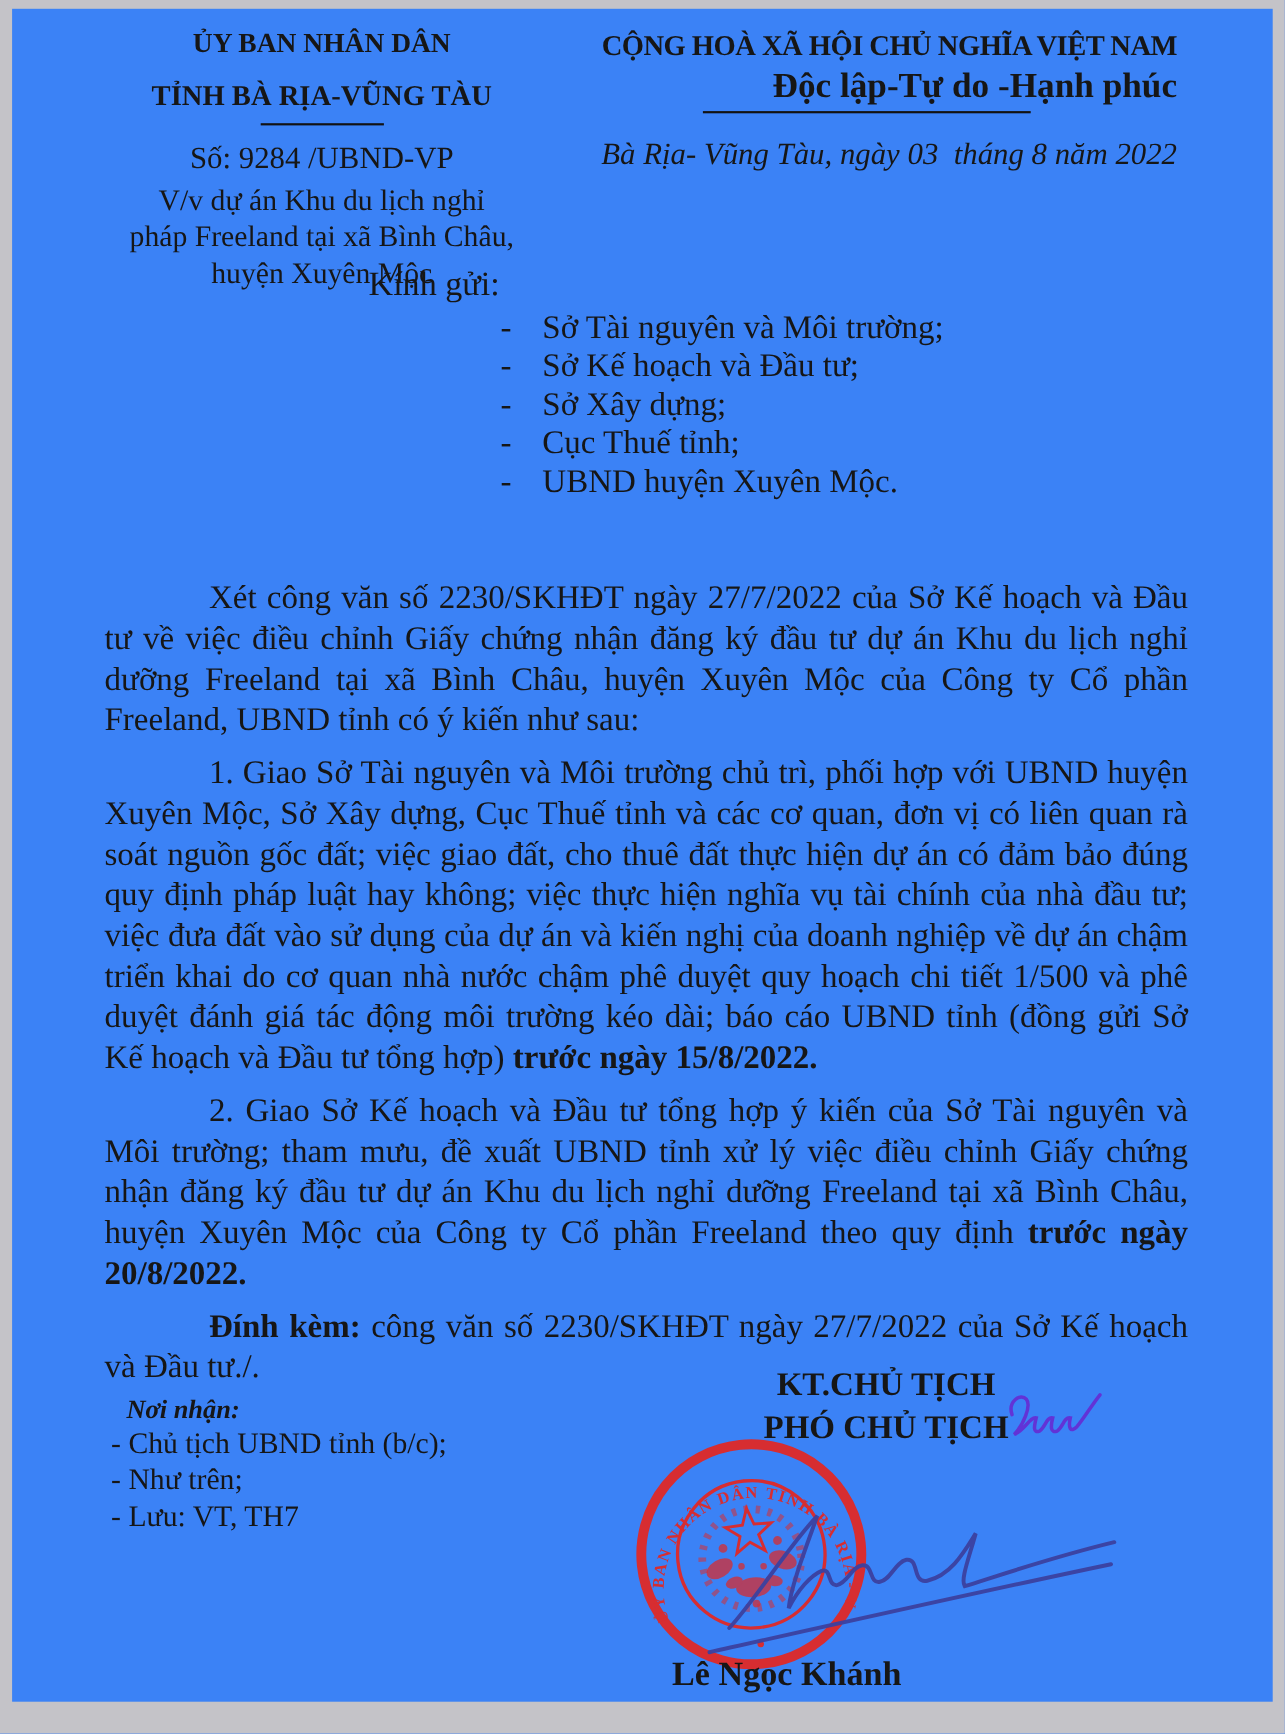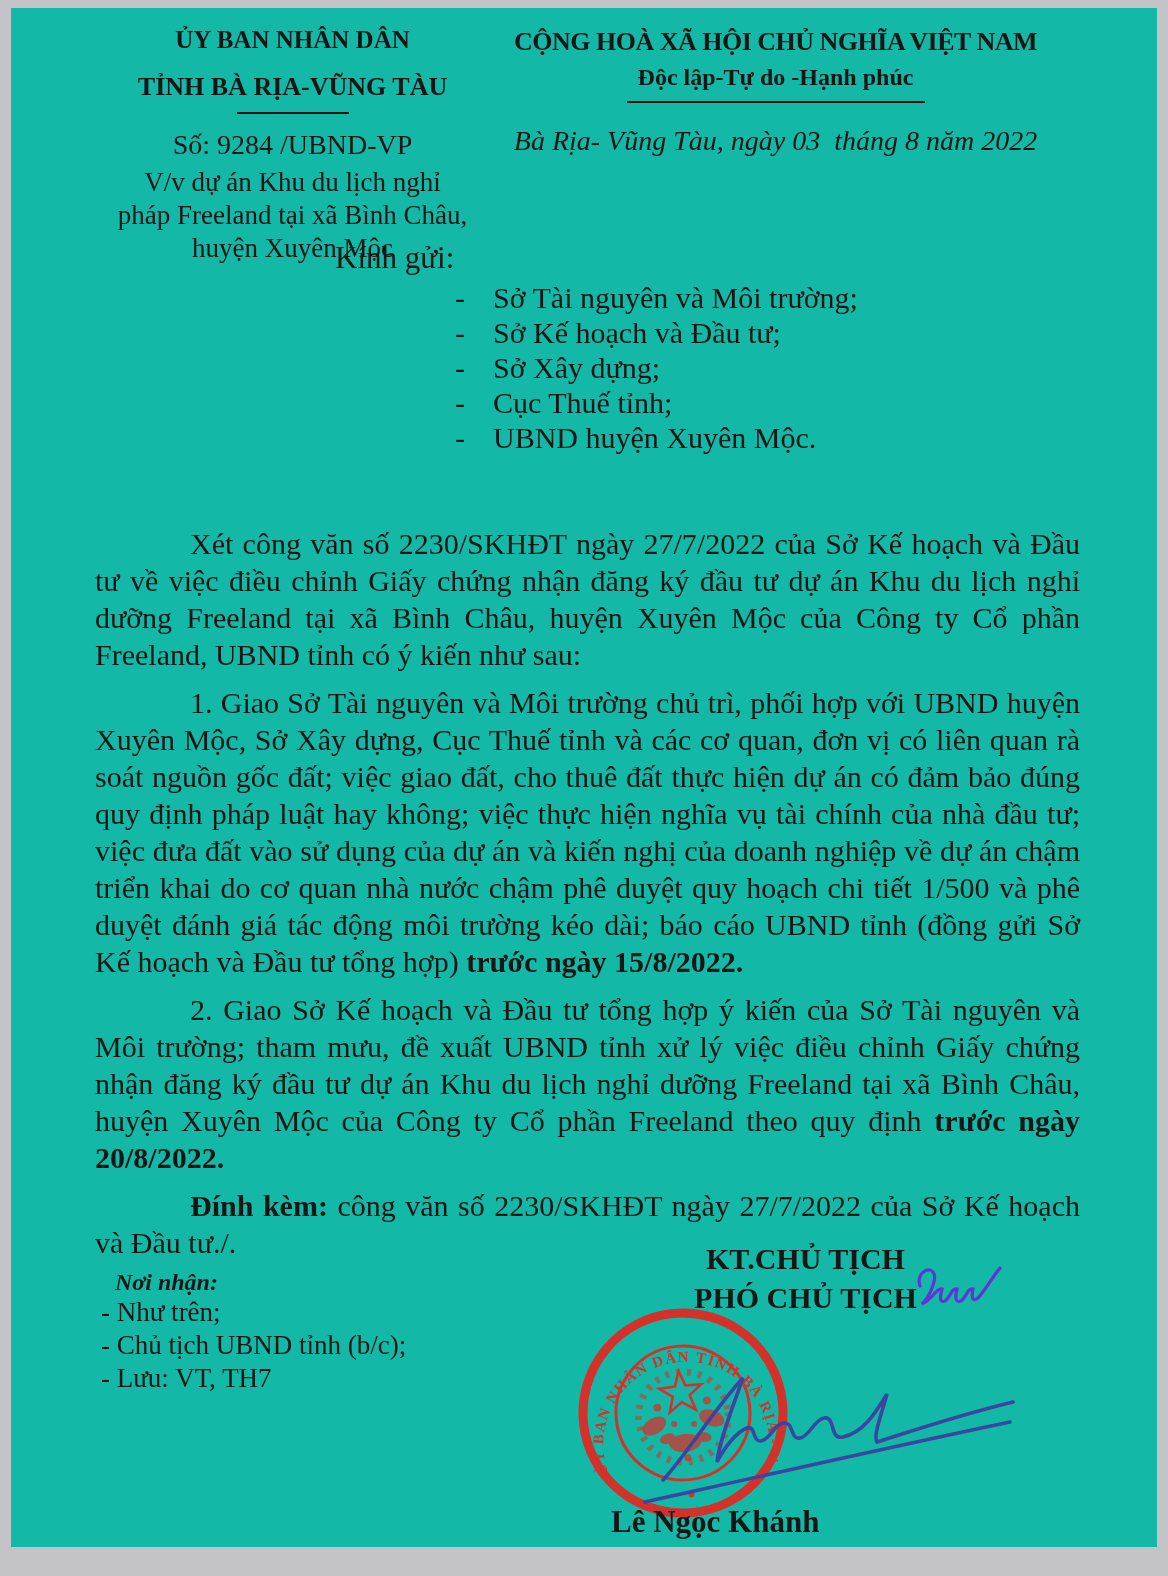--- a/index.html
+++ b/index.html
@@ -5,35 +5,35 @@
   html,body{margin:0;padding:0;}
   body{
     width:1168px;height:1576px;position:relative;
     background:#c4c3c8;
     font-family:"Liberation Serif","DejaVu Serif",serif;
     color:#161616;
     -webkit-font-smoothing:antialiased;
   }
   .sheet{
     position:absolute;left:11px;top:8px;width:1146px;height:1539px;
-    background:#14b8a6;overflow:hidden;
+    background:#3b82f6;overflow:hidden;
   }
   .abs{position:absolute;}
 
   
   .issuer-block{left:84px;top:16px;width:395px;text-align:center;}
   .issuer-1{font-weight:bold;font-size:25px;line-height:31px;}
   .issuer-2{font-weight:bold;font-size:26px;line-height:32px;margin-top:16px;}
   .rule-left{width:112px;border-top:2px solid #131313;margin:9px auto 0;}
   .doc-number{font-size:28px;margin-top:15px;}
   .subject{font-size:27px;line-height:33px;width:352px;margin:5px auto 0;}
 
-  .national-block{left:482px;top:18px;width:565px;text-align:center;}
+  .national-block{left:494px;top:18px;width:565px;text-align:right;}
   .nat-1{font-weight:bold;font-size:26px;line-height:32px;letter-spacing:-0.5px;}
-  .nat-2{font-weight:bold;font-size:24px;line-height:34px;margin-top:2px;}
+  .nat-2{font-weight:bold;font-size:32px;line-height:34px;margin-top:2px;}
   .rule-right{width:298px;border-top:2px solid #131313;margin:7px auto 0;}
   .dateline{font-style:italic;font-size:28px;margin-top:22px;white-space:pre;}
 
   
   .salutation{left:324px;top:232px;font-size:31px;}
   .recipient-list{left:444px;top:272px;font-size:30px;}
   .recipient-row{display:flex;line-height:35px;}
   .recipient-dash{width:38px;flex:none;}
 
   
@@ -100,22 +100,22 @@
 
   <div class="abs body-text">
     <p><span>Xét công văn số 2230/SKHĐT ngày 27/7/2022 của Sở Kế hoạch và Đầu tư về việc điều chỉnh Giấy chứng nhận đăng ký đầu tư dự án Khu du lịch nghỉ dưỡng Freeland tại xã Bình Châu, huyện Xuyên Mộc của Công ty Cổ phần Freeland, UBND tỉnh có ý kiến như sau:</span></p>
     <p><span>1. Giao Sở Tài nguyên và Môi trường chủ trì, phối hợp với UBND huyện Xuyên Mộc, Sở Xây dựng, Cục Thuế tỉnh và các cơ quan, đơn vị có liên quan rà soát nguồn gốc đất; việc giao đất, cho thuê đất thực hiện dự án có đảm bảo đúng quy định pháp luật hay không; việc thực hiện nghĩa vụ tài chính của nhà đầu tư; việc đưa đất vào sử dụng của dự án và kiến nghị của doanh nghiệp về dự án chậm triển khai do cơ quan nhà nước chậm phê duyệt quy hoạch chi tiết 1/500 và phê duyệt đánh giá tác động môi trường kéo dài; báo cáo UBND tỉnh (đồng gửi Sở Kế hoạch và Đầu tư tổng hợp) </span><b>trước ngày 15/8/2022.</b></p>
     <p><span>2. Giao Sở Kế hoạch và Đầu tư tổng hợp ý kiến của Sở Tài nguyên và Môi trường; tham mưu, đề xuất UBND tỉnh xử lý việc điều chỉnh Giấy chứng nhận đăng ký đầu tư dự án Khu du lịch nghỉ dưỡng Freeland tại xã Bình Châu, huyện Xuyên Mộc của Công ty Cổ phần Freeland theo quy định </span><b>trước ngày 20/8/2022.</b></p>
     <p><b>Đính kèm:</b><span> công văn số 2230/SKHĐT ngày 27/7/2022 của Sở Kế hoạch và Đầu tư./.</span></p>
   </div>
 
   <div class="abs noi-nhan">
     <div class="noi-nhan-label">Nơi nhận:</div>
+    <div class="noi-nhan-item">- Chủ tịch UBND tỉnh (b/c);</div>
     <div class="noi-nhan-item">- Như trên;</div>
-    <div class="noi-nhan-item">- Chủ tịch UBND tỉnh (b/c);</div>
     <div class="noi-nhan-item">- Lưu: VT, TH7</div>
   </div>
 
   <div class="abs sign-title">
     <div>KT.CHỦ TỊCH</div>
     <div>PHÓ CHỦ TỊCH</div>
   </div>
 
   <svg class="abs paraph-box" viewBox="0 0 92 52">
     <path d="M 8 24 C 4 12 16 4 21 10 C 26 16 18 34 10 42 C 20 38 24 26 30 27 C 28 35 27 41 33 39 C 39 35 39 26 45 27 C 43 35 43 41 49 39 C 55 35 55 26 61 27 C 59 36 61 41 67 35 C 73 28 80 16 88 6" fill="none" stroke-width="3.2" stroke-linecap="round" stroke="#6233d6"></path>

